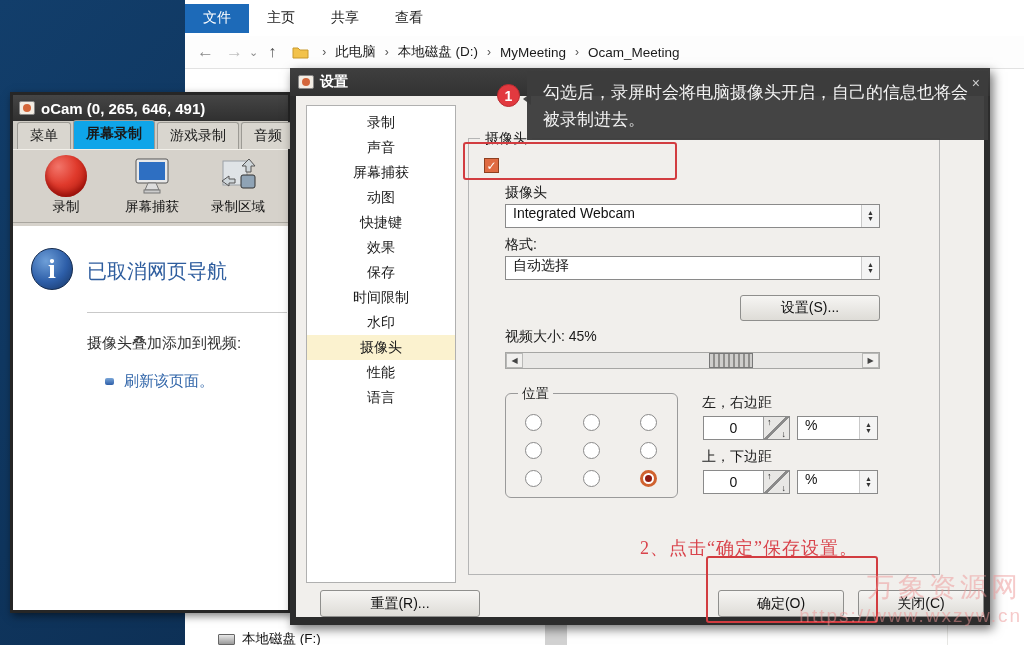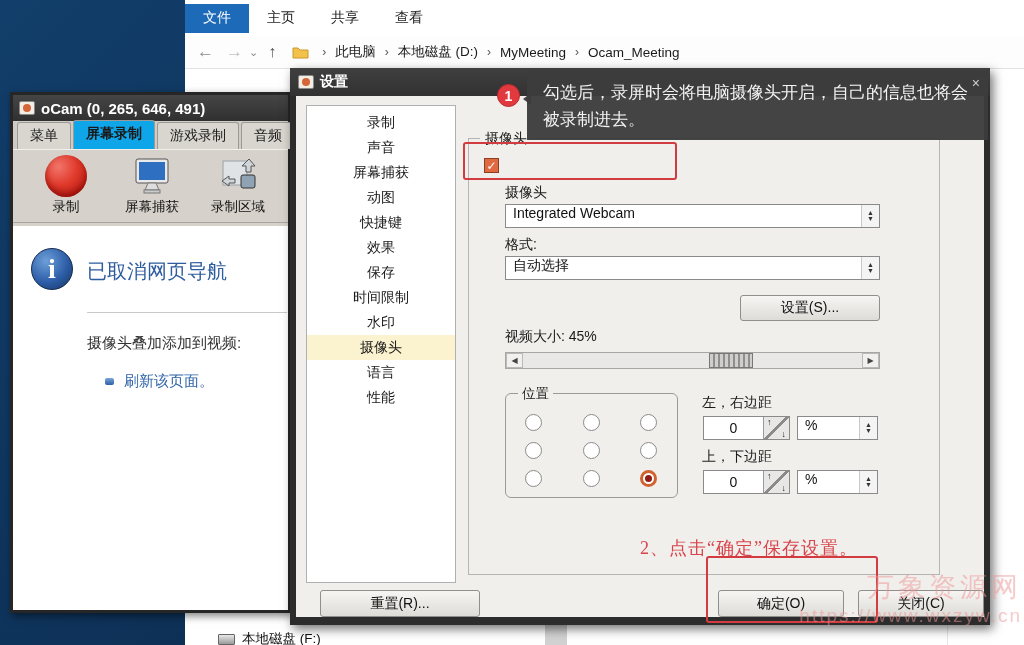--- a/index.html
+++ b/index.html
@@ -225,22 +225,22 @@
       <div class="nav-item">录制</div>
       <div class="nav-item">声音</div>
       <div class="nav-item">屏幕捕获</div>
       <div class="nav-item">动图</div>
       <div class="nav-item">快捷键</div>
       <div class="nav-item">效果</div>
       <div class="nav-item">保存</div>
       <div class="nav-item">时间限制</div>
       <div class="nav-item">水印</div>
       <div class="nav-item selected">摄像头</div>
+      <div class="nav-item">性能</div>
       <div class="nav-item">语言</div>
-      <div class="nav-item">性能</div>
     </div>
 
     <div class="groupbox"></div>
     <div class="group-legend">摄像头</div>
 
     <div class="cb-row">
       <span class="cb-box">✓</span>
     </div>
 
     <div class="field-label" style="left:209px; top:88px;">摄像头</div>

